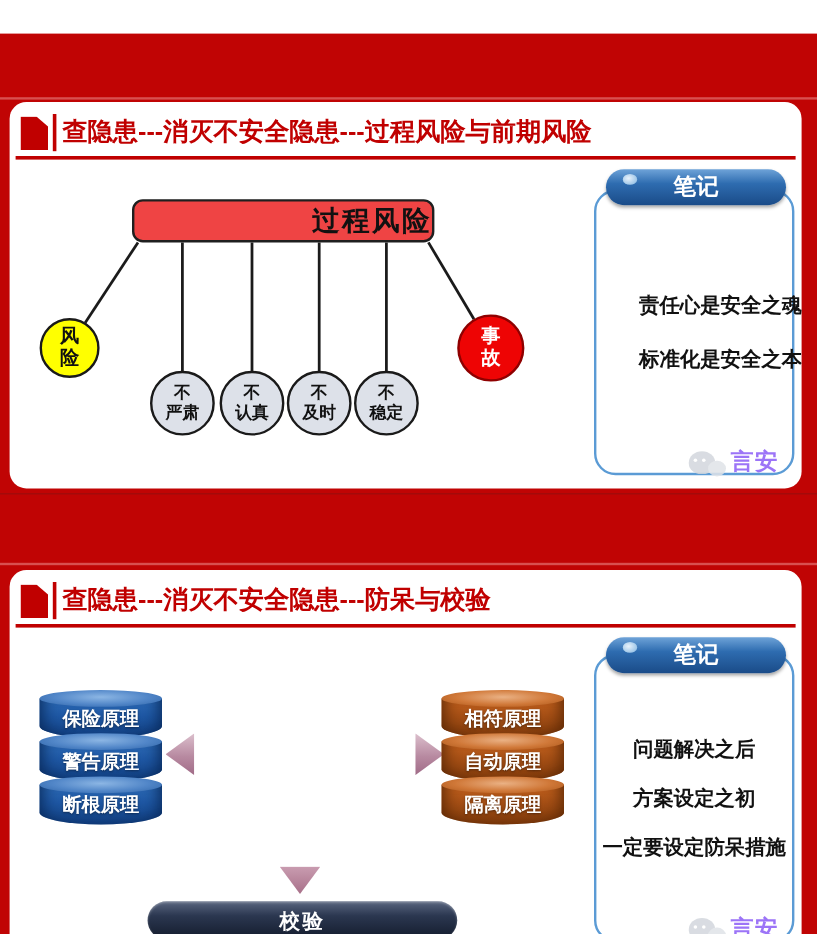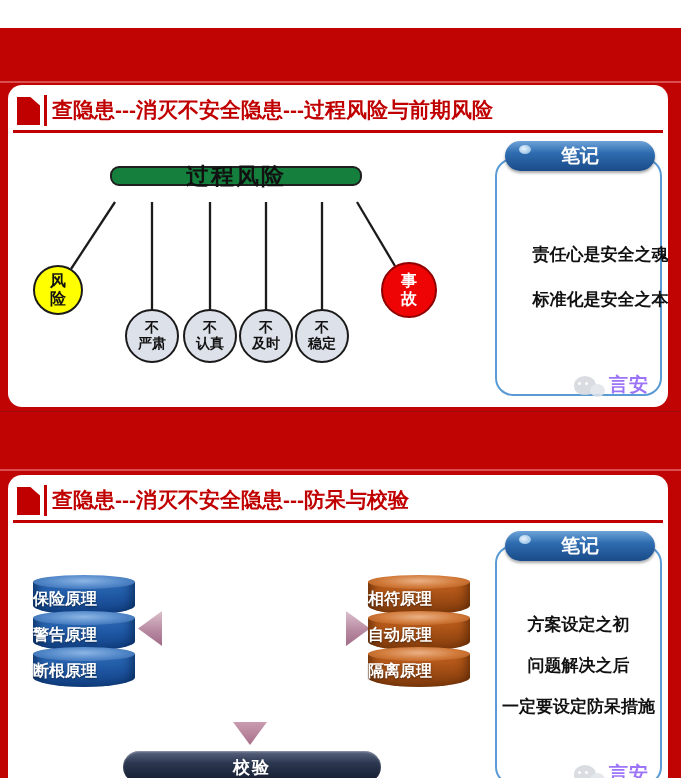--- a/index.html
+++ b/index.html
@@ -17,22 +17,22 @@
   
   .doc-icon{position:absolute;left:9px;top:12px;width:23px;height:28px;background:#c00000;
     clip-path:polygon(0 0,58% 0,100% 30%,100% 100%,0 100%);}
   .title-vbar{position:absolute;left:36px;top:10px;width:3px;height:31px;background:#c00000;}
   .slide-title{position:absolute;left:44px;top:11px;margin:0;font-size:21px;font-weight:bold;
     color:#c00000;white-space:nowrap;letter-spacing:0px;}
   .title-rule{position:absolute;left:5px;top:45px;width:650px;height:3px;background:#c00000;}
 
   
   .cradle-svg{position:absolute;left:0;top:0;width:660px;height:322px;}
-  .topbox{position:absolute;left:102px;top:81px;width:252px;height:20px;background:#15803d;
-    border:2.5px solid #1f1f1f;border-radius:9px;display:flex;align-items:center;justify-content:center;
+  .topbox{position:absolute;left:102px;top:81px;width:252px;height:36px;background:#ef4444;
+    border:2.5px solid #1f1f1f;border-radius:9px;display:flex;align-items:center;justify-content:flex-end;
     font-size:23px;font-weight:bold;color:#111;letter-spacing:2px;}
   .ball{position:absolute;border-radius:50%;display:flex;align-items:center;justify-content:center;
     text-align:center;font-weight:bold;color:#111;}
   .ball span{white-space:pre-line;line-height:1.12;}
   .ball-yellow{left:25px;top:180px;width:50px;height:50px;background:#ffff00;border:2.5px solid #1a1a1a;font-size:16px;}
   .ball-red{left:373px;top:177px;width:56px;height:56px;background:#ee0404;border:2px solid #8f0000;color:#fff;font-size:16px;}
   .ball-gray{top:224px;width:54px;height:54px;background:#dde1e9;border:2.5px solid #1a1a1a;font-size:14px;}
 
   
   .notes-border{position:absolute;left:487px;width:167px;height:238px;border:2px solid #5b9bd5;
@@ -54,21 +54,21 @@
   .wm-bubble{position:relative;width:22px;height:19px;background:#d3d7dd;border-radius:50% 50% 46% 46%;}
   .wm-bubble::before{content:"";position:absolute;left:4px;top:6px;width:3px;height:3px;border-radius:50%;background:#fff;}
   .wm-bubble::after{content:"";position:absolute;left:11px;top:6px;width:3px;height:3px;border-radius:50%;background:#fff;}
   .wm-bubble2{position:relative;left:-6px;top:5px;width:15px;height:13px;background:#e0e3e8;border-radius:50%;}
   .wm-text{margin-left:-2px;font-size:19px;font-weight:bold;color:#8b5cf6;letter-spacing:1px;}
 
   
   .cyl{position:absolute;width:102px;height:40px;}
   .cyl-top{position:absolute;left:0;top:0;width:100%;height:14px;border-radius:50%;z-index:2;}
   .cyl-body{position:absolute;left:0;top:7px;width:100%;height:33px;border-radius:0 0 51px 51px / 0 0 10px 10px;z-index:1;}
-  .cyl-label{position:absolute;left:0;top:14px;width:100%;z-index:3;color:#fff;
+  .cyl-label{position:absolute;left:0;top:14px;width:100%;text-align:center;z-index:3;color:#fff;
     font-weight:bold;font-size:16px;text-shadow:0 1px 2px rgba(0,0,0,0.45);}
   .cyl.blue .cyl-top{background:radial-gradient(ellipse at 50% 42%,#8cb6e4 0%,#5186c8 55%,#2c61a4 100%);}
   .cyl.blue .cyl-body{background:linear-gradient(180deg,#2e6cb7 0%,#1e57a3 45%,#123f80 100%);
     box-shadow:inset 10px 0 12px -7px #0a2c5e, inset -10px 0 12px -7px #0a2c5e;}
   .cyl.orange .cyl-top{background:radial-gradient(ellipse at 50% 42%,#eab184 0%,#d07838 55%,#a85418 100%);}
   .cyl.orange .cyl-body{background:linear-gradient(180deg,#c3621f 0%,#a54f15 45%,#7e3a0c 100%);
     box-shadow:inset 10px 0 12px -7px #5e2a06, inset -10px 0 12px -7px #5e2a06;}
 
   .medal-outer{position:absolute;left:156px;top:62px;width:172px;height:172px;border-radius:50%;
     background:radial-gradient(circle at 36% 28%,#ffffff 0%,#eef0f2 28%,#c9ccd0 55%,#9a9ea4 78%,#84888e 92%,#aaadb2 100%);
@@ -207,22 +207,22 @@
 
     <div class="capsule">
       <span>校验</span>
     </div>
 
     <div class="notes-border" style="top:70px;height:240px;"></div>
     <div class="notes-pill" style="top:56px;">
       <span>笔记</span>
     </div>
     <div class="notes-lines three" style="top:70px;height:240px;">
+      <div class="note-line">问题解决之后</div>
       <div class="note-line">方案设定之初</div>
-      <div class="note-line">问题解决之后</div>
       <div class="note-line">一定要设定防呆措施</div>
     </div>
 
     <div class="watermark" style="top:283px;">
       <span class="wm-bubble"></span>
       <span class="wm-bubble2"></span>
       <span class="wm-text">言安</span>
     </div>
   </section>
 </div>

